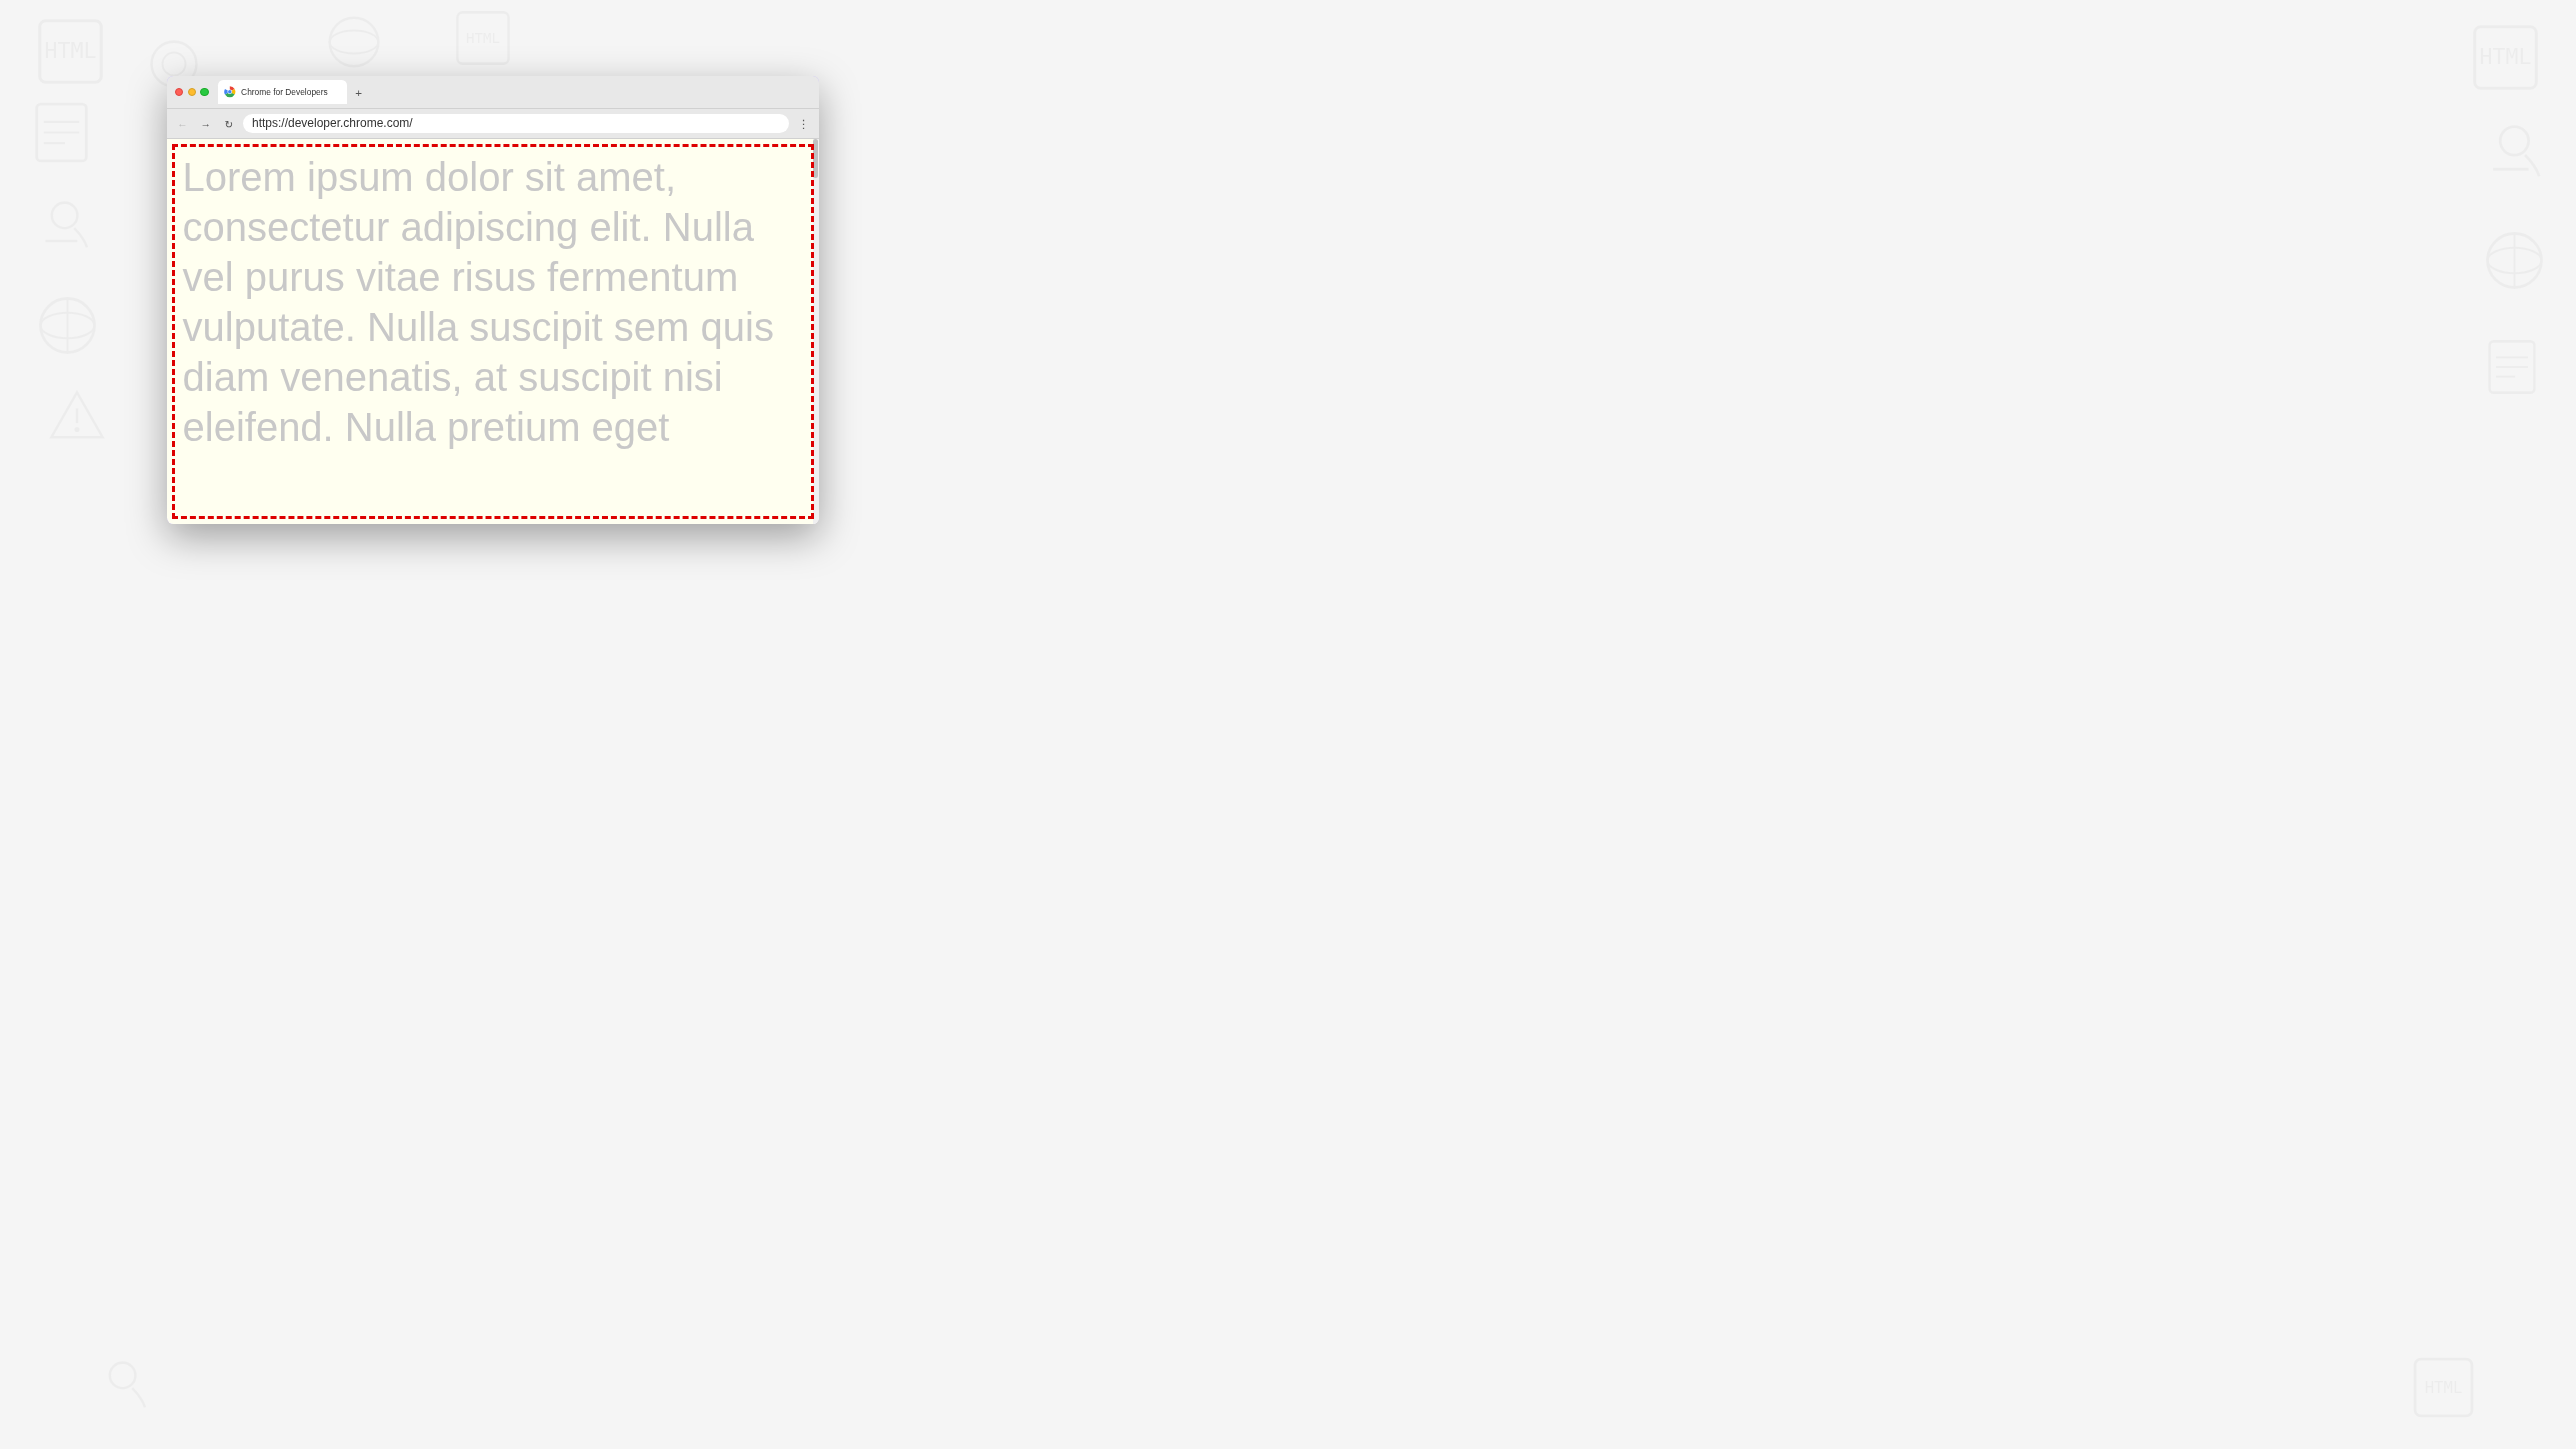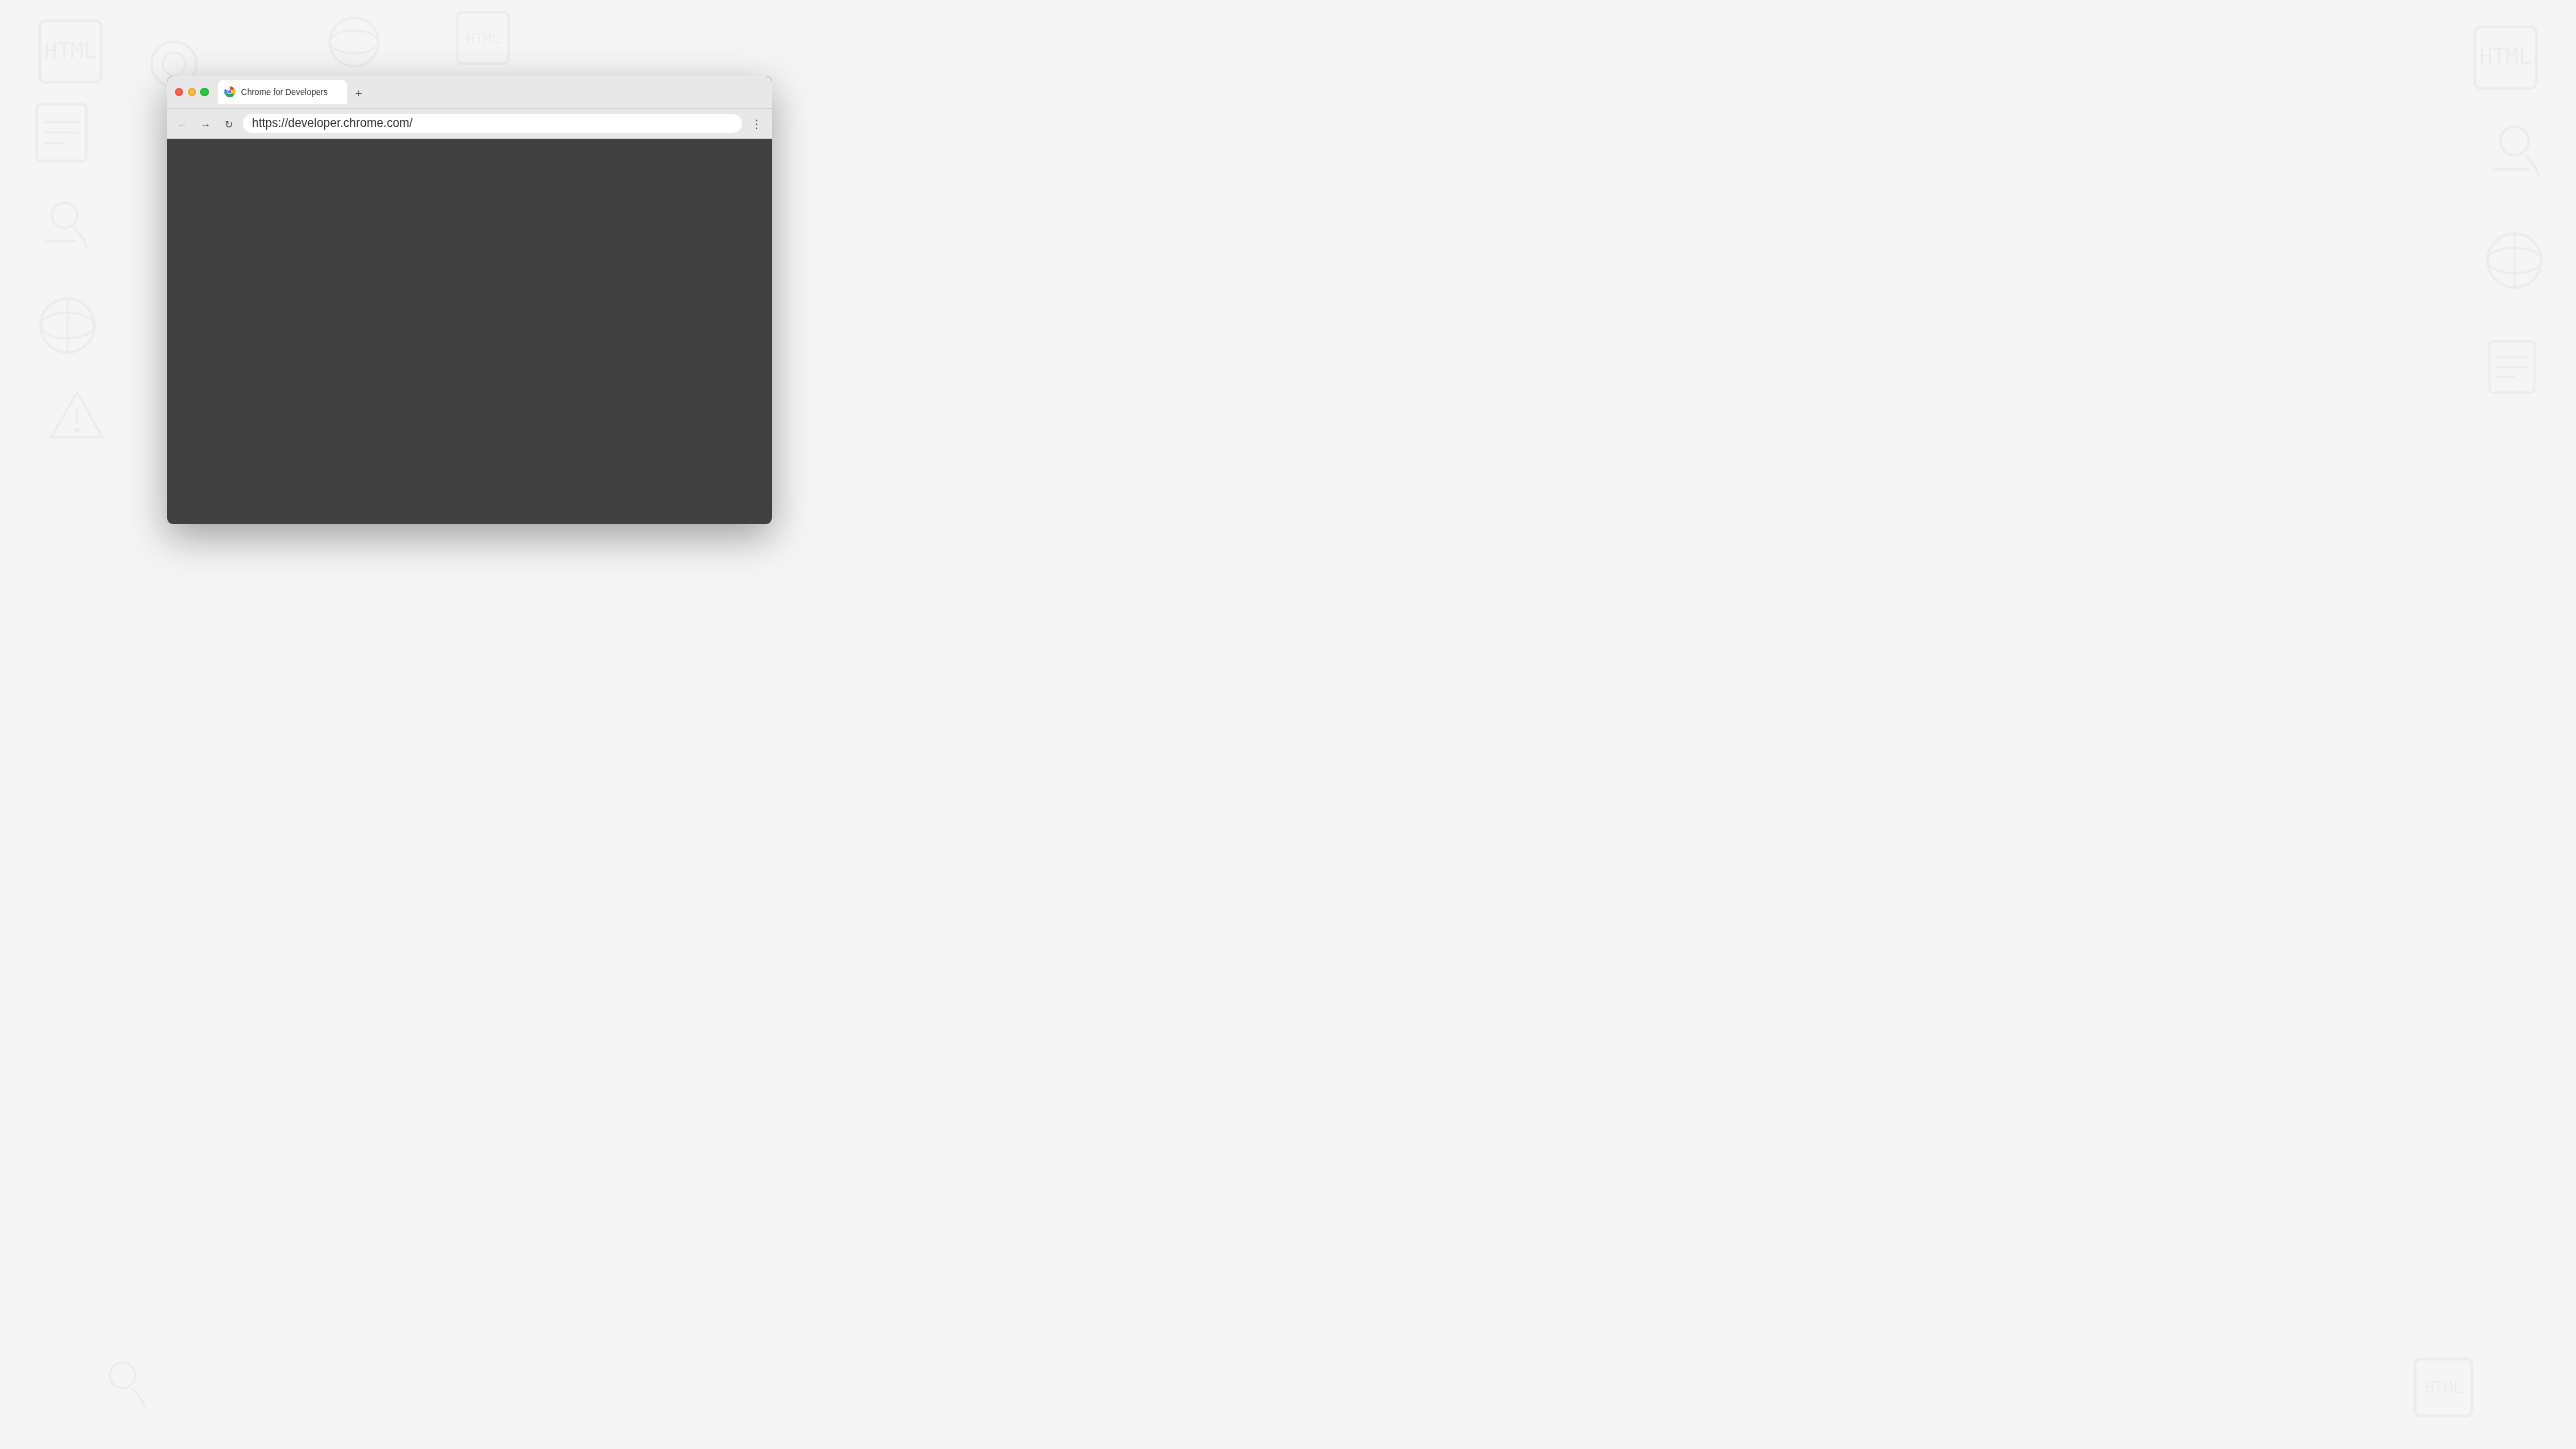--- a/index.html
+++ b/index.html
@@ -19,23 +19,23 @@
       inset: 0;
       background-color: #f5f5f5;
       z-index: 0;
     }
 
     
     .browser-window {
       position: absolute;
       left: 167px;
       top: 76px;
-      width: 605px;
+      width: 652px;
       height: 448px;
-      background: #404040;
+      background: #c4b5fd;
       border-radius: 6.4px;
       box-shadow: 0 13px 39px rgba(0,0,0,0.35);
       overflow: hidden;
       z-index: 10;
     }
 
     
     .title-bar {
       background: #e8e8e8;
       height: 33px;
@@ -324,15 +324,25 @@
     </div>
     <div class="nav-btn">
       <span>↻</span>
     </div>
     <input class="address-bar" type="text" value="https://developer.chrome.com/" style="">
     <div class="menu-btn">
       <span>⋮</span>
     </div>
   </div>
 
+  <div class="page-content">
+
+    <div class="dashed-border-overlay"></div>
+
+    <div class="lorem-text">Lorem ipsum dolor sit amet, consectetur adipiscing elit. Nulla vel purus vitae risus fermentum vulputate. Nulla suscipit sem quis diam venenatis, at suscipit nisi eleifend. Nulla pretium eget</div>
+
+    <div class="scrollbar">
+      <div class="scrollbar-thumb"></div>
+    </div>
+  </div>
 
 </div>
 
 
 </body></html>

